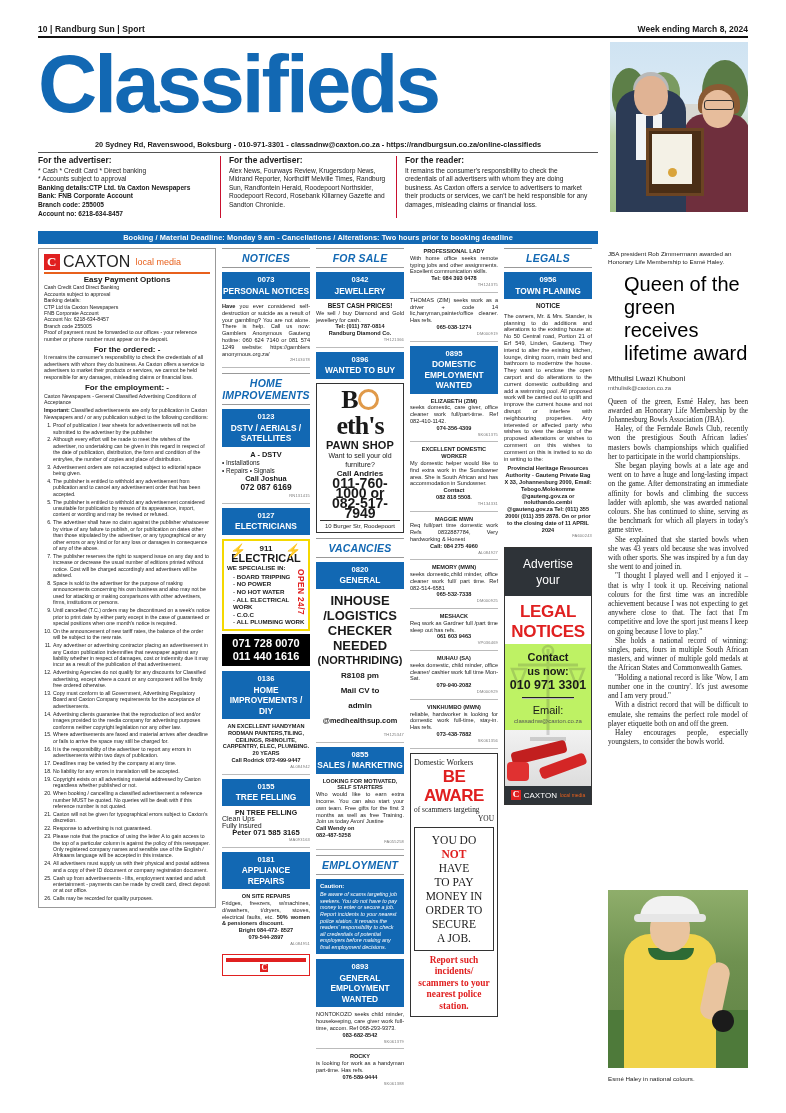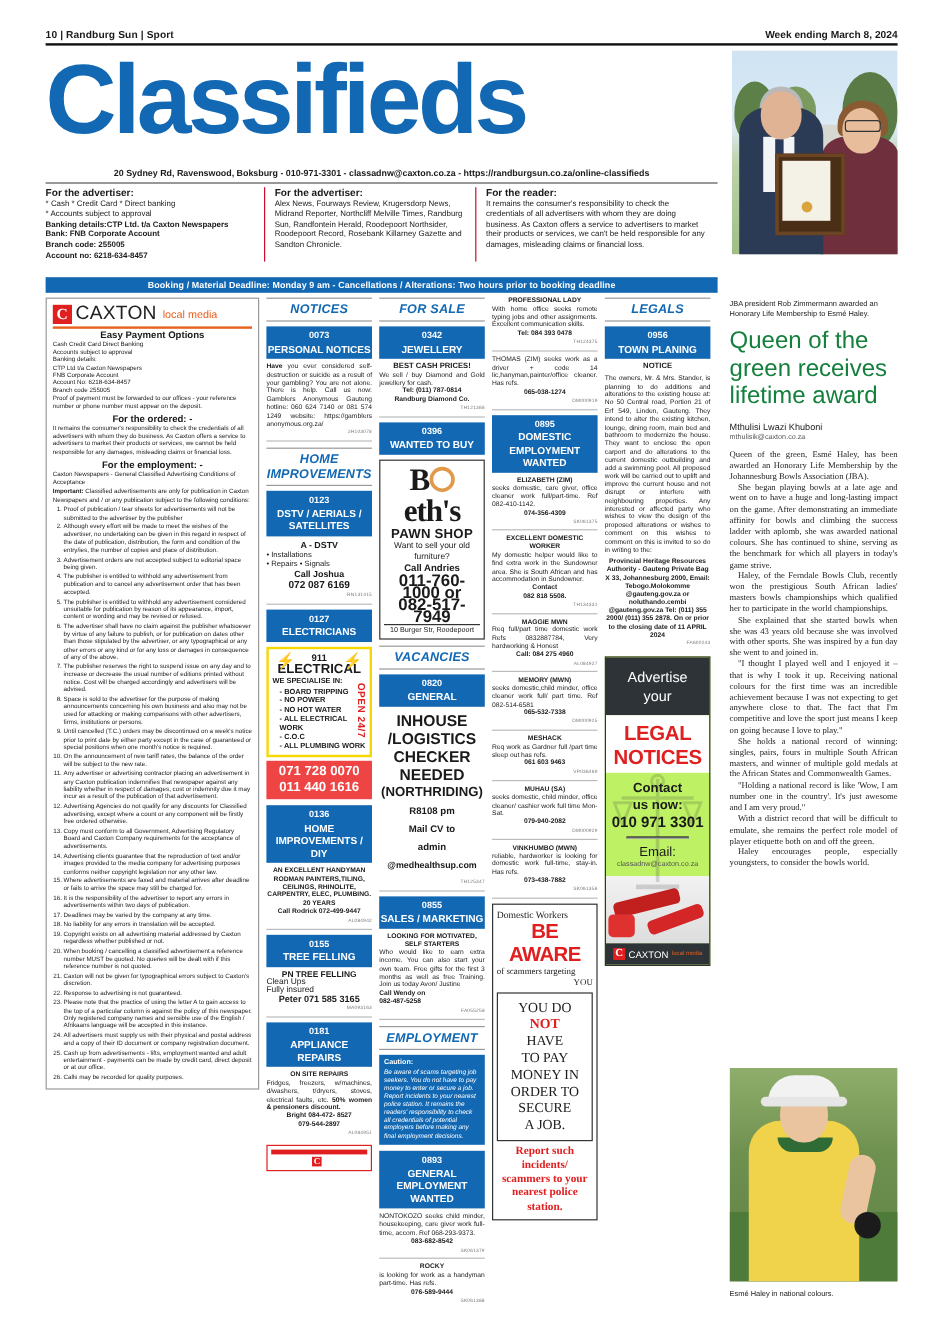--- a/index.html
+++ b/index.html
@@ -103,21 +103,21 @@
   .elec .ttl{text-align:center;font-weight:bold;font-size:11px;line-height:11px;}
   .elec .num{text-align:center;font-weight:bold;font-size:8px;}
   .elec ul{margin:2px 0 0 0;padding-left:6px;list-style:none;font-size:6.2px;line-height:7.6px;font-weight:bold;}
   .elec ul li:before{content:"- ";}
   .elec .spec{font-size:6.2px;font-weight:bold;}
   .elec .bolt{position:absolute;color:#e02020;font-size:13px;font-weight:bold;}
   .elec .bolt.l{left:6px;top:2px;}
   .elec .bolt.r{right:6px;top:2px;}
   .elec .open{position:absolute;right:2px;top:28px;color:#e02020;font-weight:bold;font-size:8.4px;
        writing-mode:vertical-rl;letter-spacing:.4px;}
-  .elecphone{background:#ef4444;color:#fff;text-align:center;font-weight:bold;font-size:11px;line-height:13px;padding:3px 0;}
+  .elecphone{background:#000000;color:#fff;text-align:center;font-weight:bold;font-size:11px;line-height:13px;padding:3px 0;}
 
   
   .pawn{border:1px solid #333;padding:3px;text-align:center;}
   .pawn .logo{font-family:"Liberation Serif",serif;font-weight:bold;font-size:26px;line-height:26px;letter-spacing:-1px;}
   .pawn .shop{font-weight:bold;font-size:11px;letter-spacing:.2px;}
   .pawn .l1{font-size:7px;line-height:9px;}
   .pawn .call{font-weight:bold;font-size:8px;}
   .pawn .ph{font-weight:bold;font-size:14px;line-height:10px;}
   .pawn .addr2{border-top:1px solid #333;margin-top:2px;padding-top:2px;font-size:6px;}
   .pawn .donut{width:15px;height:15px;border-radius:50%;border:3px solid #e09a4a;display:inline-block;vertical-align:-2px;}
@@ -173,21 +173,21 @@
   .advclass .lg{display:flex;align-items:center;justify-content:center;gap:2px;margin-top:2px;}
   .advclass .lg .m{width:8px;height:8px;background:#e02020;position:relative;}
   .advclass .lg .m:after{content:"C";position:absolute;left:1.5px;top:-1.5px;color:#fff;font-size:7.5px;
       font-weight:bold;font-family:"Liberation Serif",serif;line-height:10px;}
   .advclass .lg .w{font-size:7px;font-weight:bold;}
   .advclass .lg .s{font-size:4.4px;color:#e8601c;}
 
   
   .editorial{position:absolute;left:608px;top:248px;width:140px;height:838px;}
   .edcap{font-size:6.2px;line-height:7.6px;margin:2px 0 8px 0;}
-  .edhead{font-size:20px;line-height:23px;font-weight:normal;color:#15803d;margin:0 0 9px 0;
+  .edhead{font-size:20px;line-height:23px;font-weight:normal;color:#000000;margin:0 0 9px 16px;
           font-family:"Liberation Sans",sans-serif;}
   .edby{font-size:7.6px;line-height:9.4px;margin-bottom:1px;}
   .edmail{font-size:6px;color:#555;margin-bottom:7px;}
   .edbody{font-family:"Liberation Serif",serif;font-size:7.2px;line-height:9.2px;text-align:justify;}
   .edbody p{margin:0;text-indent:7px;}
   .edbody p.first{text-indent:0;}
   .botphoto{position:absolute;left:0;bottom:18px;width:140px;height:178px;overflow:hidden;}
   .botphoto .bg{position:absolute;inset:0;background:linear-gradient(#8fae6b 0%,#6f9150 40%,#5d8043 100%);}
   .botphoto .grass{position:absolute;left:0;bottom:0;width:100%;height:58px;background:#4e7a3a;}
   .botphoto .torso{position:absolute;left:16px;top:44px;width:92px;height:134px;background:#f0d34a;border-radius:26px 26px 0 0;}
@@ -647,22 +647,22 @@
     </div>
   </div>
 
   <div class="editorial">
     <div class="edcap">JBA president Rob Zimmermann awarded an Honorary Life Membership to Esmé Haley.</div>
     <h1 class="edhead">Queen of the green receives lifetime award</h1>
     <div class="edby">Mthulisi Lwazi Khuboni</div>
     <div class="edmail">mthulisik@caxton.co.za</div>
     <div class="edbody">
       <p class="first">Queen of the green, Esmé Haley, has been awarded an Honorary Life Membership by the Johannesburg Bowls Association (JBA).</p>
+      <p>Haley, of the Ferndale Bowls Club, recently won the prestigious South African ladies' masters bowls championships which qualified her to participate in the world championships.</p>
       <p>She began playing bowls at a late age and went on to have a huge and long-lasting impact on the game. After demonstrating an immediate affinity for bowls and climbing the success ladder with aplomb, she was awarded national colours. She has continued to shine, serving as the benchmark for which all players in today's game strive.</p>
-      <p>Haley, of the Ferndale Bowls Club, recently won the prestigious South African ladies' masters bowls championships which qualified her to participate in the world championships.</p>
       <p>She explained that she started bowls when she was 43 years old because she was involved with other sports. She was inspired by a fun day she went to and joined in.</p>
       <p>"I thought I played well and I enjoyed it – that is why I took it up. Receiving national colours for the first time was an incredible achievement because I was not expecting to get anywhere close to that. The fact that I'm competitive and love the sport just means I keep on going because I love to play."</p>
       <p>She holds a national record of winning: singles, pairs, fours in multiple South African masters, and winner of multiple gold medals at the African States and Commonwealth Games.</p>
       <p>"Holding a national record is like 'Wow, I am number one in the country'. It's just awesome and I am very proud."</p>
       <p>With a district record that will be difficult to emulate, she remains the perfect role model of player etiquette both on and off the green.</p>
       <p>Haley encourages people, especially youngsters, to consider the bowls world.</p>
     </div>
     <div class="botphoto">
       <div class="bg"></div>
         <div class="grass"></div>

